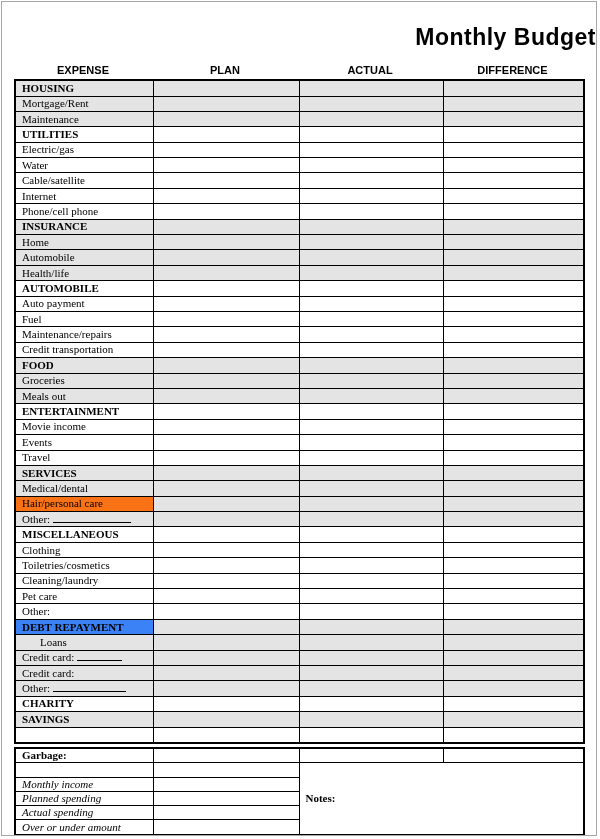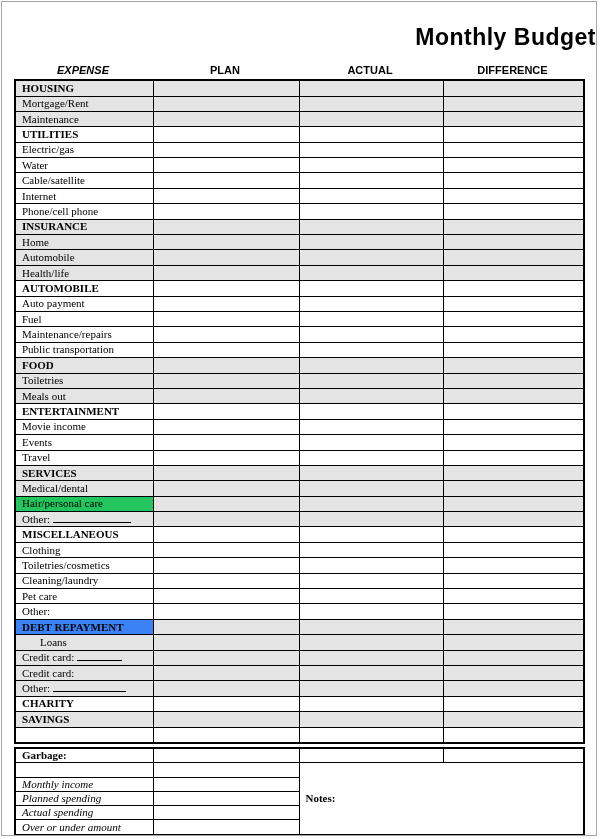--- a/index.html
+++ b/index.html
@@ -28,21 +28,21 @@
   .col-headers {
     display: flex;
     margin: 15px 0 2px 12px;
     width: 569px;
     font-family: "Liberation Sans", sans-serif;
     font-weight: bold;
     font-size: 11px;
     line-height: 13px;
   }
   .col-headers span { display: inline-block; text-align: center; }
-  .ch-0 { width: 138px; font-style: italic; }
+  .ch-0 { width: 138px; }
   .ch-1 { width: 146px; }
   .ch-2 { width: 144px; }
   .ch-3 { width: 141px; }
 
   table.grid {
     border-collapse: collapse;
     table-layout: fixed;
     width: 569px;
     margin-left: 12px;
     border: 2px solid #000;
@@ -193,33 +193,33 @@
           <td></td>
           <td></td>
         </tr>
         <tr>
           <td><span>Maintenance/repairs</span></td>
           <td></td>
           <td></td>
           <td></td>
         </tr>
         <tr>
-          <td><span>Public transportation</span></td>
+          <td><span>Credit transportation</span></td>
           <td></td>
           <td></td>
           <td></td>
         </tr>
         <tr>
           <td class="section" style="background: rgb(228, 228, 228);"><span>FOOD</span></td>
           <td style="background: rgb(228, 228, 228);"></td>
           <td style="background: rgb(228, 228, 228);"></td>
           <td style="background: rgb(228, 228, 228);"></td>
         </tr>
         <tr>
-          <td style="background: rgb(228, 228, 228);"><span>Toiletries</span></td>
+          <td style="background: rgb(228, 228, 228);"><span>Groceries</span></td>
           <td style="background: rgb(228, 228, 228);"></td>
           <td style="background: rgb(228, 228, 228);"></td>
           <td style="background: rgb(228, 228, 228);"></td>
         </tr>
         <tr>
           <td style="background: rgb(228, 228, 228); margin-top: 36px;"><span>Meals out</span></td>
           <td style="background: rgb(228, 228, 228);"></td>
           <td style="background: rgb(228, 228, 228);"></td>
           <td style="background: rgb(228, 228, 228);"></td>
         </tr>
@@ -253,21 +253,21 @@
           <td style="background: rgb(228, 228, 228);"></td>
           <td style="background: rgb(228, 228, 228);"></td>
         </tr>
         <tr>
           <td style="background: rgb(228, 228, 228);"><span>Medical/dental</span></td>
           <td style="background: rgb(228, 228, 228);"></td>
           <td style="background: rgb(228, 228, 228);"></td>
           <td style="background: rgb(228, 228, 228);"></td>
         </tr>
         <tr>
-          <td style="background: #22c55e;"><span>Hair/personal care</span></td>
+          <td style="background: #f97316;"><span>Hair/personal care</span></td>
           <td style="background: rgb(228, 228, 228);"></td>
           <td style="background: rgb(228, 228, 228);"></td>
           <td style="background: rgb(228, 228, 228);"></td>
         </tr>
         <tr>
           <td style="background: rgb(228, 228, 228);"><span>Other:</span><span class="blank-line" style="width: 78px;"></span></td>
           <td style="background: rgb(228, 228, 228);"></td>
           <td style="background: rgb(228, 228, 228);"></td>
           <td style="background: rgb(228, 228, 228);"></td>
         </tr>

